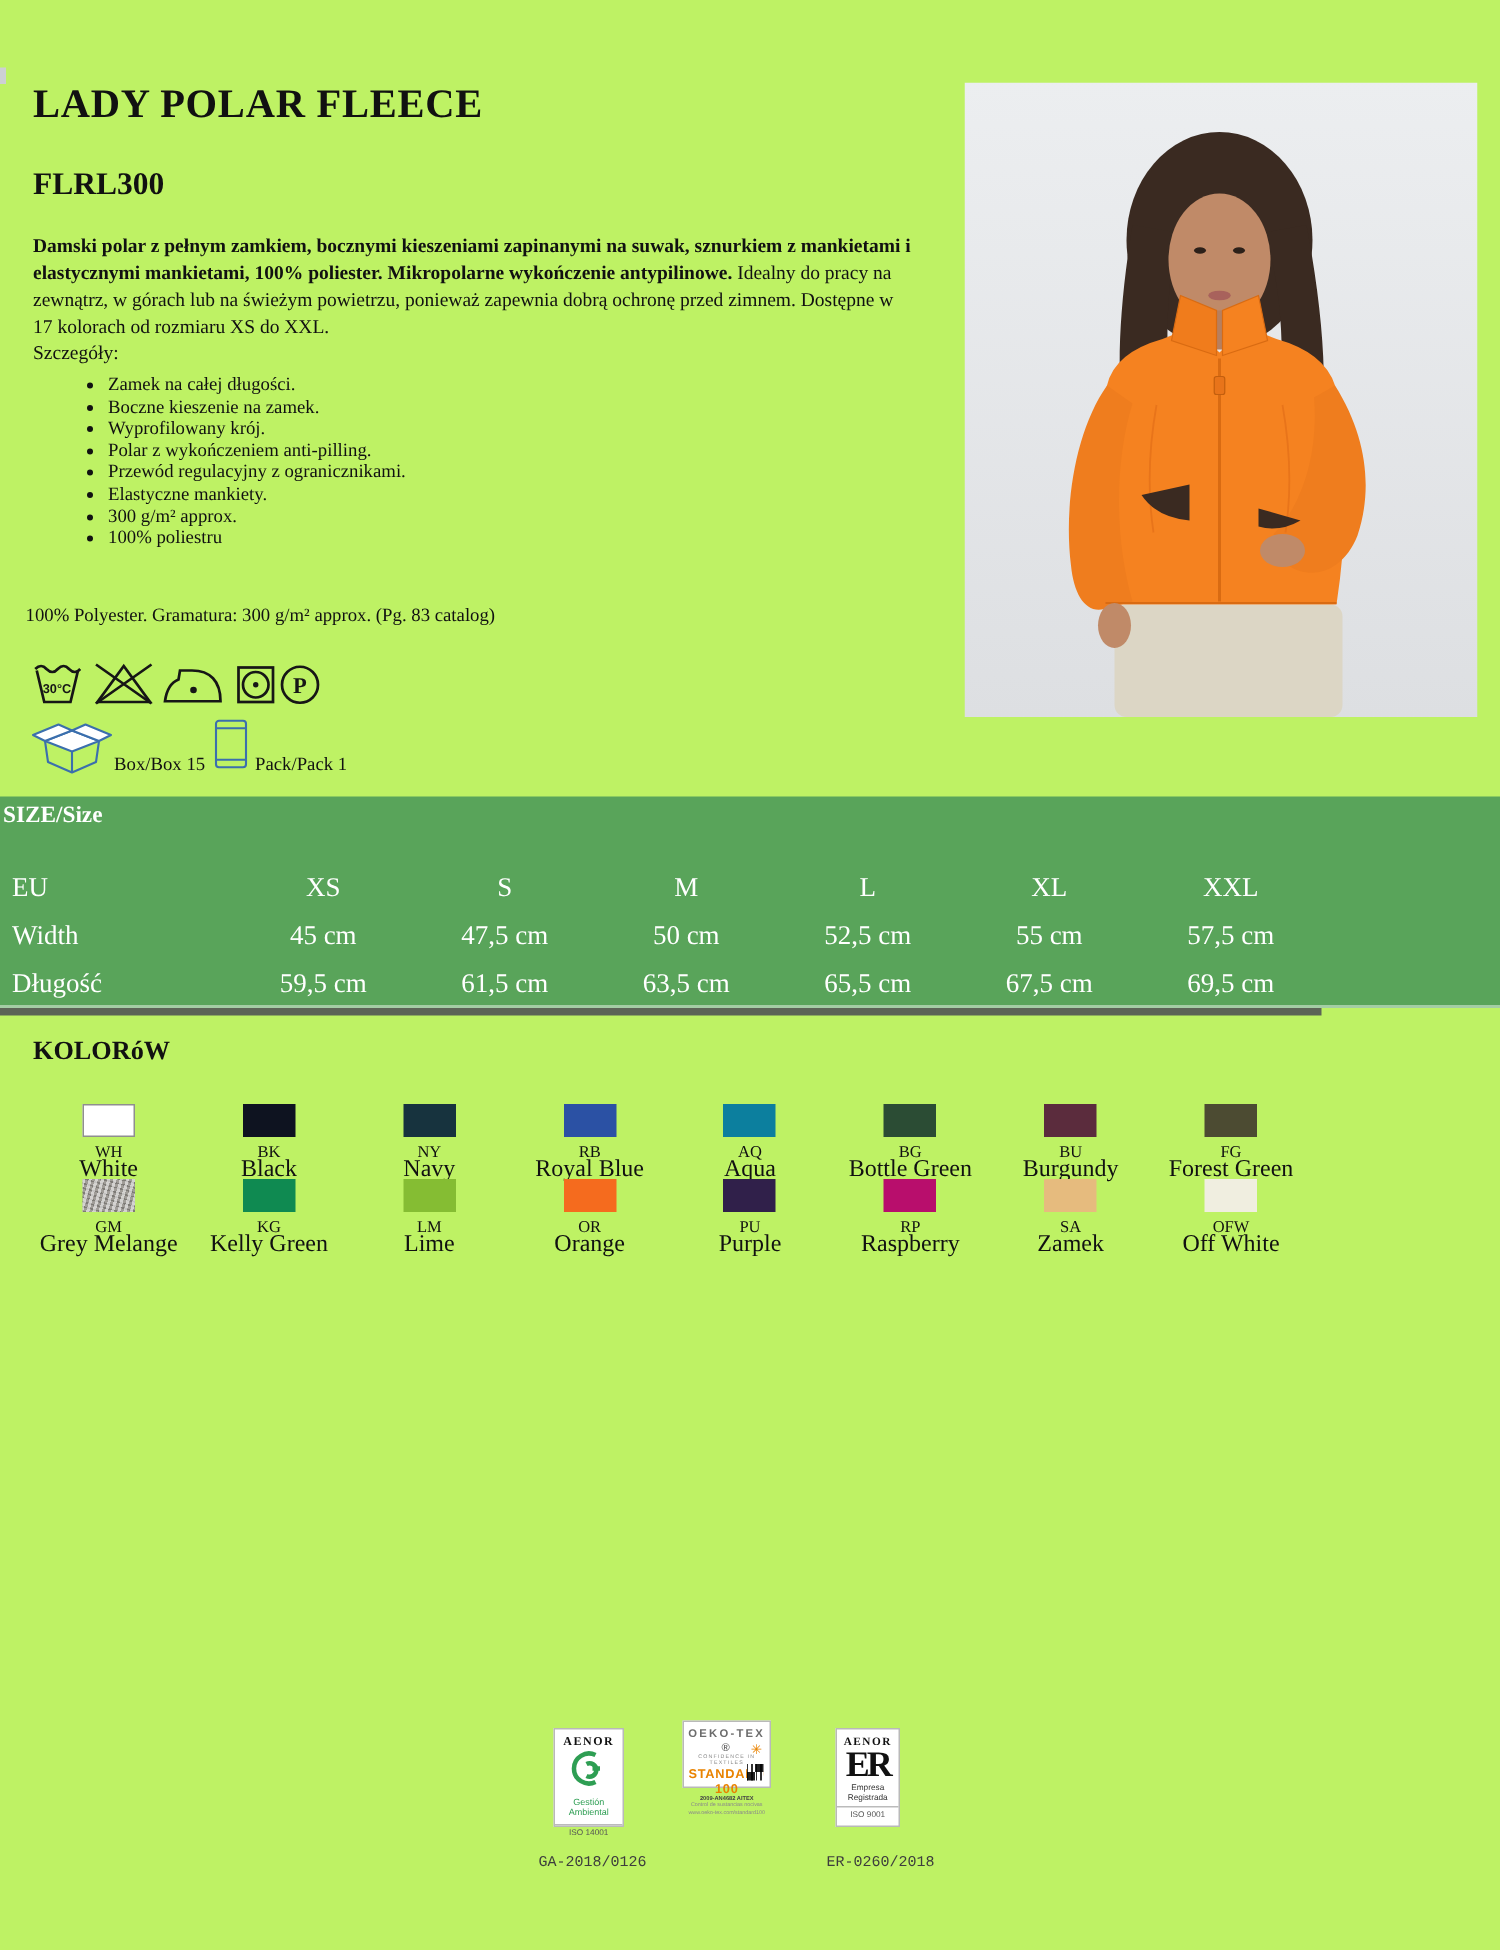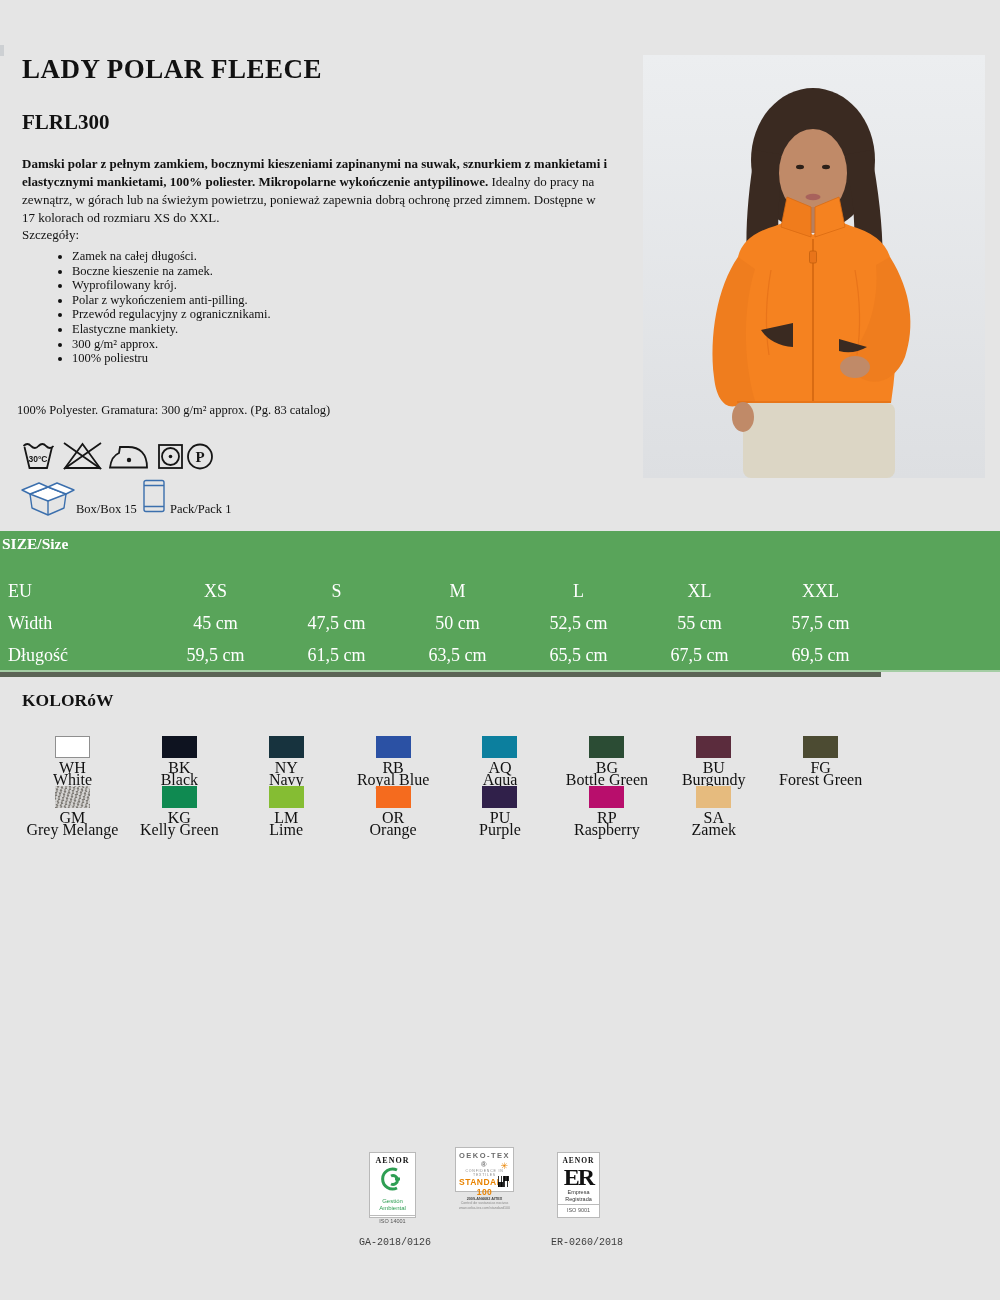--- a/index.html
+++ b/index.html
@@ -1,16 +1,16 @@
 <!DOCTYPE html>
 <html><head>
 <meta charset="utf-8">
 <style>
   html,body{margin:0;padding:0;background:#fff;}
-  #page{position:relative;width:1000px;height:1300px;background:#e5e5e5;overflow:hidden;
+  #page{position:relative;width:1000px;height:1300px;background:#bef264;overflow:hidden;
         font-family:"Liberation Serif",serif;color:#111;}
   .abs{position:absolute;}
 
   
   #title{left:22px;top:54px;font-size:27px;font-weight:700;letter-spacing:.5px;}
   #code{left:22px;top:110px;font-size:21px;font-weight:700;text-align:right;}
   #desc{left:22px;top:155px;width:588px;font-size:13px;line-height:18px;}
   #desc .b{font-weight:700;}
   #details-label{left:22px;top:227px;font-size:13px;}
   #details{left:54px;top:249px;margin:0;padding:0 0 0 18px;font-size:12.5px;line-height:14.6px;}
@@ -38,21 +38,21 @@
 
   
   #colors-title{left:22px;top:690px;font-size:17.5px;font-weight:700;}
   .swgrid{left:19px;width:962px;display:grid;grid-template-columns:repeat(9,1fr);}
   #swrow1{top:736px;} #swrow2{top:786px;}
   .swcell{display:flex;flex-direction:column;align-items:center;height:50px;}
   .chip{width:35px;height:22px;}
   .chip.bordered{box-sizing:border-box;border:1px solid #8f8f8f;}
   .chip.melange{background-image:repeating-linear-gradient(105deg,rgba(255,255,255,.55) 0 2px,rgba(0,0,0,0) 2px 4px),
     repeating-linear-gradient(15deg,rgba(90,88,84,.5) 0 1px,rgba(0,0,0,0) 1px 3px);}
-  .swcode{font-size:16px;margin-top:4px;line-height:12px;}
+  .swcode{font-size:11px;margin-top:4px;line-height:12px;}
   .swname{font-size:16px;line-height:12px;}
 
   
   .certbox{box-sizing:border-box;border:1px solid #b9b9b9;background:#fff;text-align:center;
            font-family:"Liberation Sans",sans-serif;}
   #cert-ga{left:369px;top:1152px;width:47px;height:66px;padding-top:3px;}
   #cert-ga .brand{font-family:"Liberation Serif",serif;font-weight:700;font-size:8px;letter-spacing:1px;}
   #cert-ga .sub{color:#2e9e53;font-size:6px;line-height:7px;margin-top:1px;}
   #cert-ga .iso{font-size:5.5px;color:#555;border-top:1px solid #bbb;margin-top:3px;padding-top:2px;}
   #cert-oeko{left:455px;top:1147px;width:59px;height:45px;padding-top:3px;}
@@ -284,20 +284,25 @@
     <div class="swcell">
         <div class="chip" style="background: rgb(184, 14, 108);"></div>
         <div class="swcode">RP</div>
         <div class="swname">Raspberry</div>
       </div>
     <div class="swcell">
         <div class="chip" style="background: rgb(230, 187, 126);"></div>
         <div class="swcode">SA</div>
         <div class="swname">Zamek</div>
       </div>
+    <div class="swcell">
+        <div class="chip" style="background: rgb(240, 238, 224);"></div>
+        <div class="swcode">OFW</div>
+        <div class="swname">Off White</div>
+      </div>
   </div>
 
   <div class="abs certbox" id="cert-ga">
     <div class="brand">AENOR</div>
     <svg width="30" height="28" viewBox="0 0 30 28">
       <path d="M19 5 A 10 10 0 1 0 19 23" stroke="#2e9e53" stroke-width="3" fill="none"></path>
       <path d="M13 11 A 4.5 4.5 0 1 1 13 19" stroke="#2e9e53" stroke-width="3" fill="none"></path>
       <rect x="17" y="12.5" width="5" height="3" fill="#2e9e53"></rect>
     </svg>
     <div class="sub">Gestión</div>

